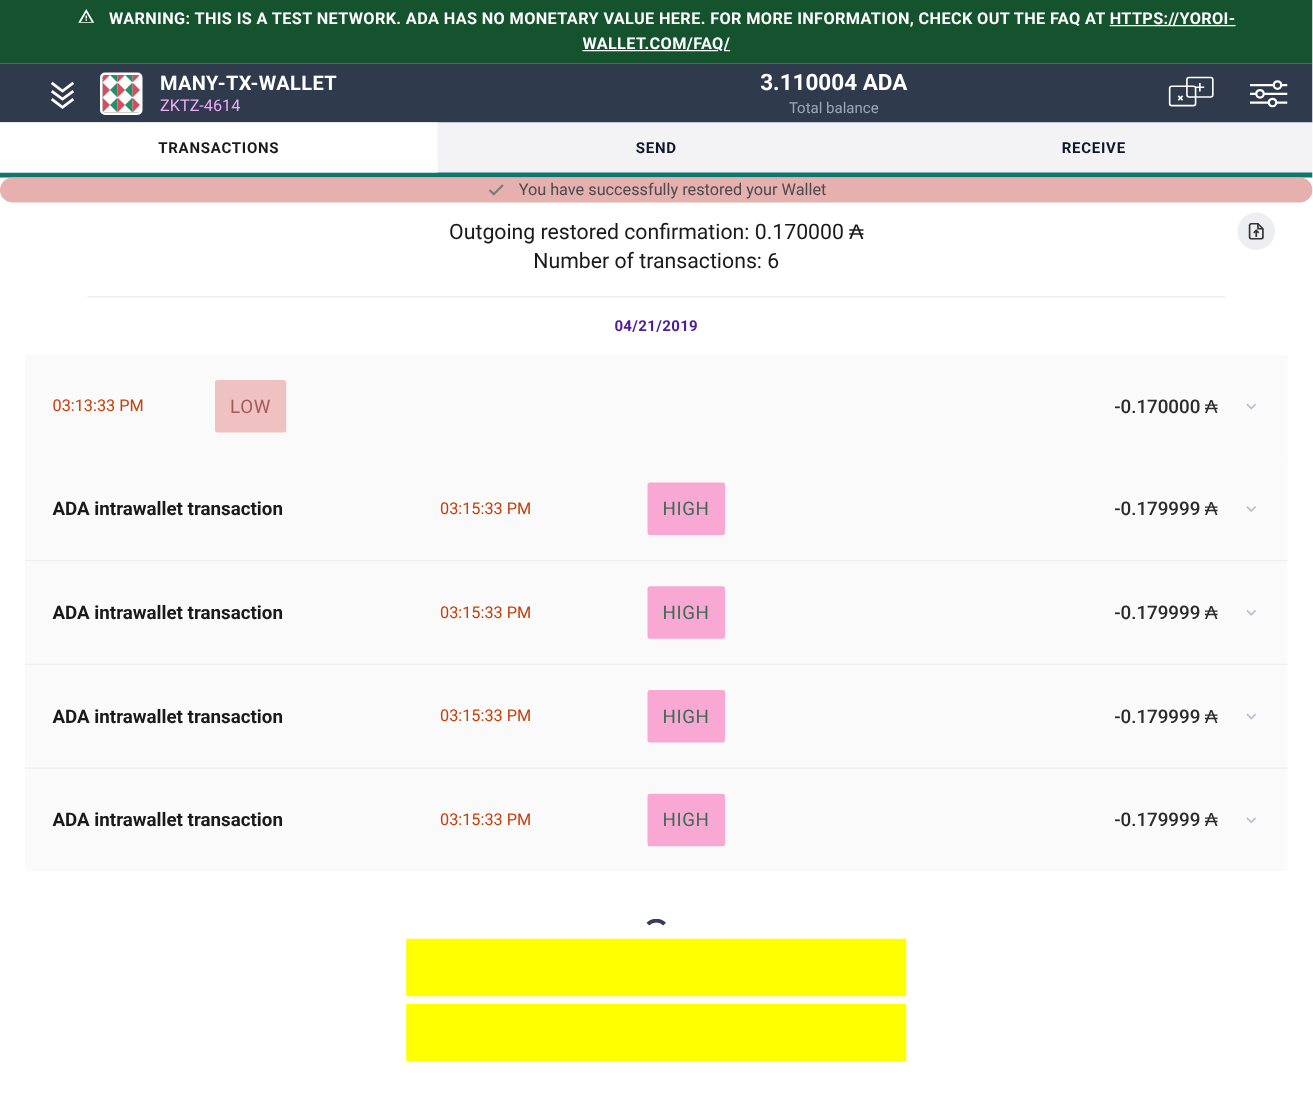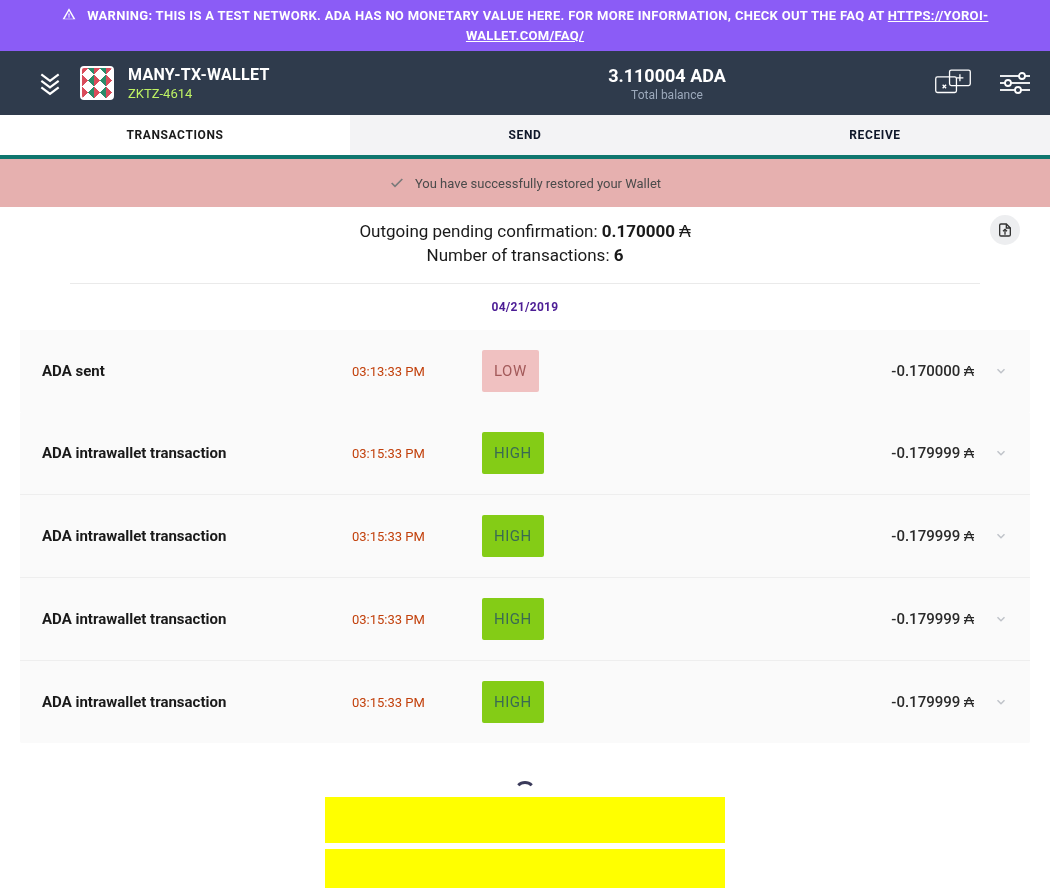--- a/index.html
+++ b/index.html
@@ -5,90 +5,90 @@
   * { box-sizing: border-box; margin: 0; padding: 0; }
   body {
     font-family: -apple-system, BlinkMacSystemFont, "Segoe UI", Roboto, sans-serif;
     background: #fff;
     width: 1050px;
     color: #1a1a1a;
   }
 
   
   .warning-banner {
-    background: #8b5cf6;
+    background: #14532d;
     color: #fff;
     text-align: center;
     padding: 6px 16px;
     font-size: 13px;
     font-weight: 700;
     letter-spacing: 0.3px;
     line-height: 1.5;
   }
   .warning-banner a { color: #fff; text-decoration: underline; }
   .warning-icon { margin-right: 8px; display:inline-block; vertical-align:-1px;}
 
   
   .header {
     background: #2f3b4c;
     color: #fff;
     display: flex;
     align-items: center;
-    height: 64px;
+    height: 47px;
     padding: 0 20px;
   }
   .logo-col { width: 60px; display:flex; justify-content:center; }
   .wallet-info { display:flex; align-items:center; flex: 0 0 320px; }
   .wallet-avatar {
     width: 34px; height: 34px;
     border-radius: 4px;
     background:
       linear-gradient(45deg,#d94c5b 25%,transparent 25%,transparent 75%,#2a8c6a 75%),
       linear-gradient(-45deg,#2a8c6a 25%,#fff 25%,#fff 75%,#d94c5b 75%);
     background-size: 12px 12px;
     margin-right: 14px;
     border:2px solid #fff;
   }
   .wallet-name { font-size: 16px; font-weight: 700; letter-spacing:0.3px;}
-  .wallet-hash { font-size: 13px; color: #bef264; margin-top:2px;}
+  .wallet-hash { font-size: 13px; color: #f0abfc; margin-top:2px;}
   .balance-col { flex:1; text-align:center; }
   .balance-val { font-size: 18px; font-weight: 700; }
   .balance-label { font-size:12px; color:#9ca9bb; margin-top:2px;}
   .header-actions { display:flex; gap:28px; align-items:center; }
 
   
   .tabs { display:flex; background:#f3f3f5; border-bottom:4px solid #0f766e;}
   .tab {
     flex:1; text-align:center; padding:13px 0;
     font-size:12px; font-weight:700; letter-spacing:0.6px;
     color:#0f172a; cursor:pointer;
   }
   .tab.active { background:#fff; color:#1a1a1a; }
 
   
   .toast {
     background:#e6b0af;
     color:#4b4b4b;
     text-align:center;
-    padding:16px;
+    padding:2px;
     font-size:13px;
-    display:flex; align-items:center; justify-content:center; gap:10px;
+    display:flex; align-items:center; justify-content:center; gap:10px;border-radius:15px;
   }
 
   
   .summary {
     padding: 14px 20px 18px;
     text-align:center;
     border-bottom:1px solid #eaeaea;
     margin:0 70px;
     position:relative;
     font-size:17px;
   }
   .summary-line1 { margin-bottom:3px; }
-  .summary strong { font-weight:700; }
+  .summary strong { font-weight:400; }
   .export-btn {
     position:absolute; right:-40px; top:8px;
     width:30px; height:30px; border-radius:50%;
     background:#edeef0; display:flex; align-items:center; justify-content:center;
     cursor:pointer;
   }
 
   .content { padding: 0 20px 20px; }
 
   .date-header {
@@ -110,21 +110,21 @@
   .tx-group .tx-row:last-child { border-bottom:none; }
   .tx-row.single { background:#fafafa; }
   .tx-title { flex:0 0 310px; font-size:15px; font-weight:700; color:#1a1a1a;}
   .tx-time { flex:0 0 130px; font-size:13px; color:#c2410c;}
   .tx-badge {
     display:inline-block;
     font-size:15px; font-weight:400; letter-spacing:0.5px;
     padding:12px 12px; border-radius:2px;
   }
   .badge-low  { background:#f0c1c1; color:#a35a5a; }
-  .badge-high { background:#84cc16; color:#3a6b53; }
+  .badge-high { background:#f9a8d4; color:#3a6b53;margin-left:36px; }
   .tx-badge-col { flex:0 0 160px; }
   .tx-amount { flex:1; text-align:right; font-size:15px; font-weight:500; color:#2a2a2a; padding-right:20px;}
   .tx-chevron { color:#bfc3c9; }
 
   .ada { font-family: inherit; }
 
   .highlight-boxes { display:flex; flex-direction:column; align-items:center; gap:6px; margin-top:18px;}
   .hbox { width:400px; height:46px; background:#ffff00; }
   .spinner { width:22px; height:22px; border:3px solid transparent; border-top-color:#3a3a5a; border-radius:50%; margin-bottom:-12px;}
 
@@ -194,21 +194,21 @@
   <span>
     <svg width="16" height="16" viewBox="0 0 24 24" fill="none" stroke="#7a7a7a" stroke-width="2.5">
         <polyline points="4,12 9,17 20,6"></polyline>
       </svg>
   </span>
   <span>You have successfully restored your Wallet</span>
 </div>
 
 <div class="summary">
   <div class="summary-line1">
-    <span>Outgoing pending confirmation: </span>
+    <span>Outgoing restored confirmation: </span>
     <strong><span>0.170000</span></strong>
     <span class="ada">₳</span>
   </div>
   <div>
     <span>Number of transactions: </span>
     <strong><span>6</span></strong>
   </div>
   <div class="export-btn">
     <svg width="16" height="16" viewBox="0 0 24 24" fill="none" stroke="#333" stroke-width="2">
       <path d="M14 3 H6 a2 2 0 0 0 -2 2 v14 a2 2 0 0 0 2 2 h12 a2 2 0 0 0 2 -2 V9 z"></path>
@@ -216,21 +216,20 @@
       <polyline points="9,14 12,11 15,14"></polyline>
         <line x1="12" y1="11" x2="12" y2="19"></line>
     </svg>
   </div>
 </div>
 
 <div class="content" id="tx-container">
     <div class="date-header">04/21/2019</div>
     <div class="tx-group">
       <div class="tx-row single">
-        <div class="tx-title">ADA sent</div>
         <div class="tx-time">03:13:33 PM</div>
         <div class="tx-badge-col"><span class="tx-badge badge-low">LOW</span></div>
         <div class="tx-amount">-0.170000 ₳</div>
         <div class="tx-chevron">
           <svg width="14" height="14" viewBox="0 0 24 24" fill="none" stroke="currentColor" stroke-width="2.5">
             <polyline points="6,9 12,15 18,9"></polyline>
           </svg>
         </div>
       </div>
     </div>

